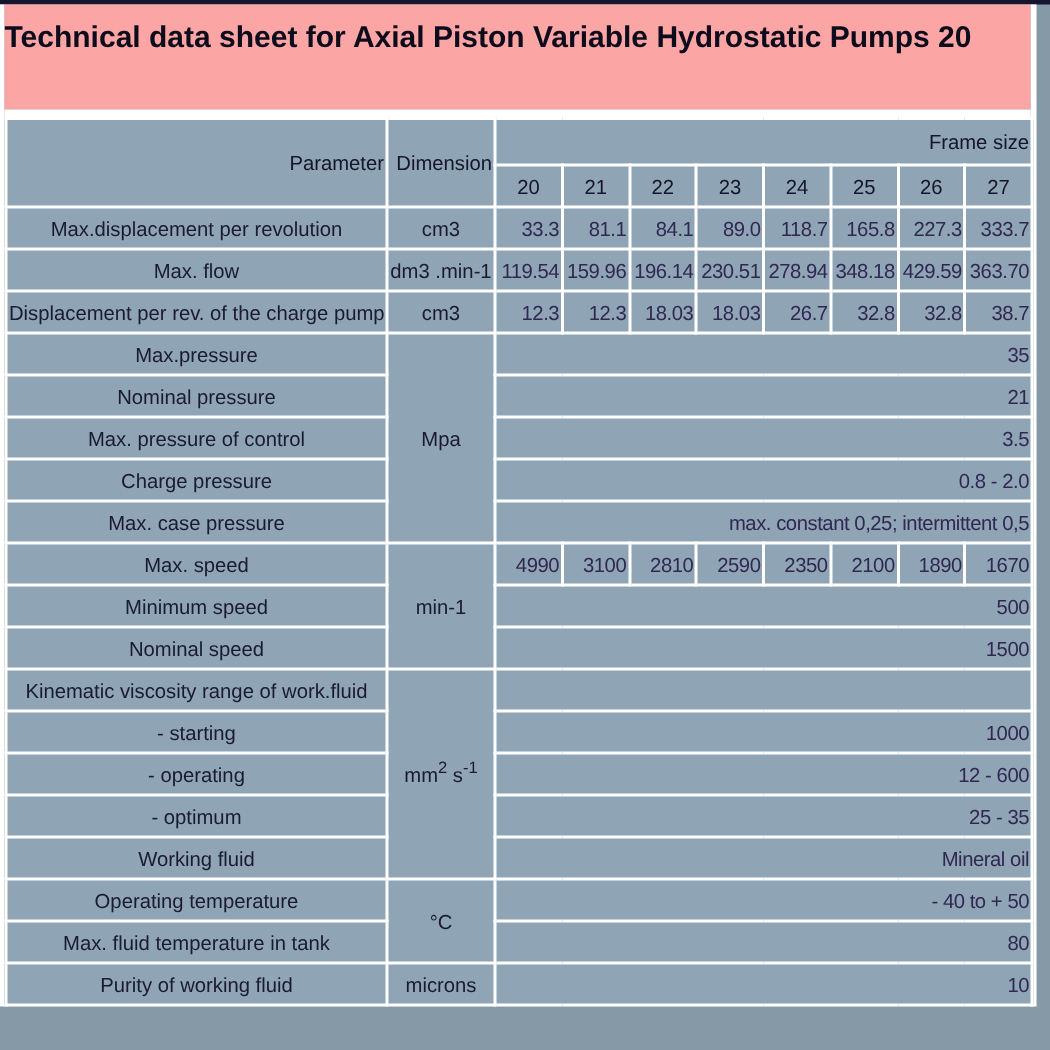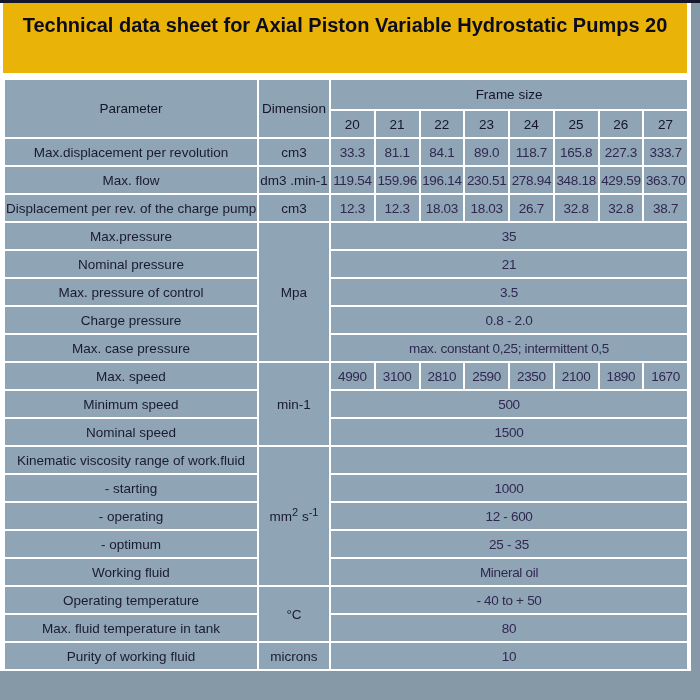--- a/index.html
+++ b/index.html
@@ -11,25 +11,25 @@
   }
   .topline { height:3px; width:700px; background:#15152e; }
   .sheet {
     width:691px;
     border-left:3px solid #ffffff;
     border-right:4px solid #ffffff;
     background:#8fa4b4;
   }
   .title {
     height:70px;
-    background:#eab308;
+    background:#fca5a5;
     color:#0c0c1c;
     font-size:20px;
     font-weight:bold;
-    text-align:center;
+    text-align:left;
     padding-top:9px;
     line-height:27px;
   }
   .gap { height:5px; background:#ffffff; }
   table {
     border-collapse:collapse;
     table-layout:fixed;
     width:684px;
     background:#8fa4b4;
   }
@@ -39,26 +39,26 @@
     text-align:center;
     vertical-align:middle;
     font-weight:normal;
     font-size:13.5px;
     color:#1a1a33;
     white-space:nowrap;
     overflow:hidden;
     padding:0 1px;
   }
   th { color:#15152b; }
-  td.val { color:#312852; letter-spacing:-0.3px; }
+  td.val { color:#312852; letter-spacing:-0.3px;text-align:right; }
   col.c-param { width:254px; }
   col.c-dim   { width:72px; }
   col.c-f     { width:44.75px; }
   sup { font-size:11px; line-height:0; }
-  .hdr1 td, .hdr1 th { height:31px; }
+  .hdr1 td, .hdr1 th { height:31px;text-align:right; }
 </style>
 </head>
 <body>
 
 <div class="topline"></div>
 
 <div class="sheet">
 
   <div class="title">
     <div>Technical data sheet for Axial Piston Variable Hydrostatic Pumps 20</div>

